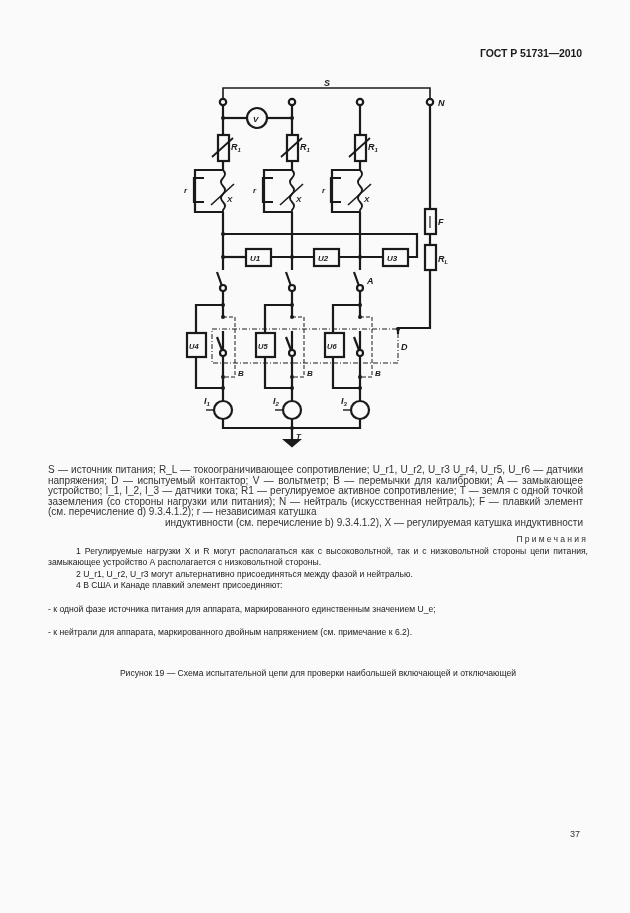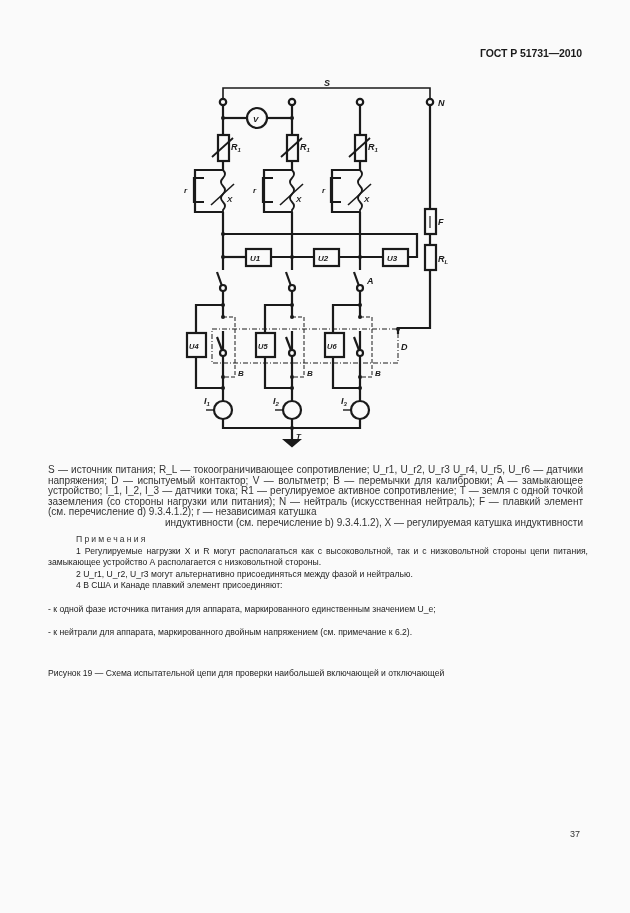--- a/index.html
+++ b/index.html
@@ -8,24 +8,24 @@
     font-family: "Liberation Sans", sans-serif; color: #222; overflow: hidden;
   }
   .header { position: absolute; top: 47px; right: 48px; font-size: 10.5px; font-weight: bold; color: #1a1a1a; letter-spacing: -0.1px; }
   .diagram { position: absolute; left: 0; top: 0; }
   .legend {
     position: absolute; left: 48px; top: 465px; width: 535px;
     font-size: 10px; line-height: 10.6px; color: #333; text-align: justify;
   }
   .legend .last { text-align: right; display: block; padding-left: 80px; }
   .notes { position: absolute; left: 48px; top: 534px; width: 540px; font-size: 8.6px; line-height: 11.5px; color: #222; }
-  .notes .title { padding-left: 28px; letter-spacing: 2.2px; color: #333; }
+  .notes .title { padding-left: 28px; letter-spacing: 2.2px; color: #333; text-align: right; }
   .notes .p { text-indent: 28px; text-align: justify; }
   .notes .d { padding-left: 0; margin-top: 12px; }
-  .caption { position: absolute; left: 48px; top: 667px; width: 540px; text-align: left; font-size: 8.6px; line-height: 12px; color: #222; }
+  .caption { position: absolute; left: 48px; top: 667px; width: 540px; text-align: center; font-size: 8.6px; line-height: 12px; color: #222; }
   .pagenum { position: absolute; left: 570px; top: 829px; font-size: 9px; color: #333; }
 </style>
 </head>
 <body>
 
 <div class="header">ГОСТ Р 51731—2010</div>
 
 <svg class="diagram" width="630" height="460" viewBox="0 0 630 460" xmlns="http://www.w3.org/2000/svg">
   <g stroke="#1a1a1a" stroke-width="2.2" fill="none">
 

